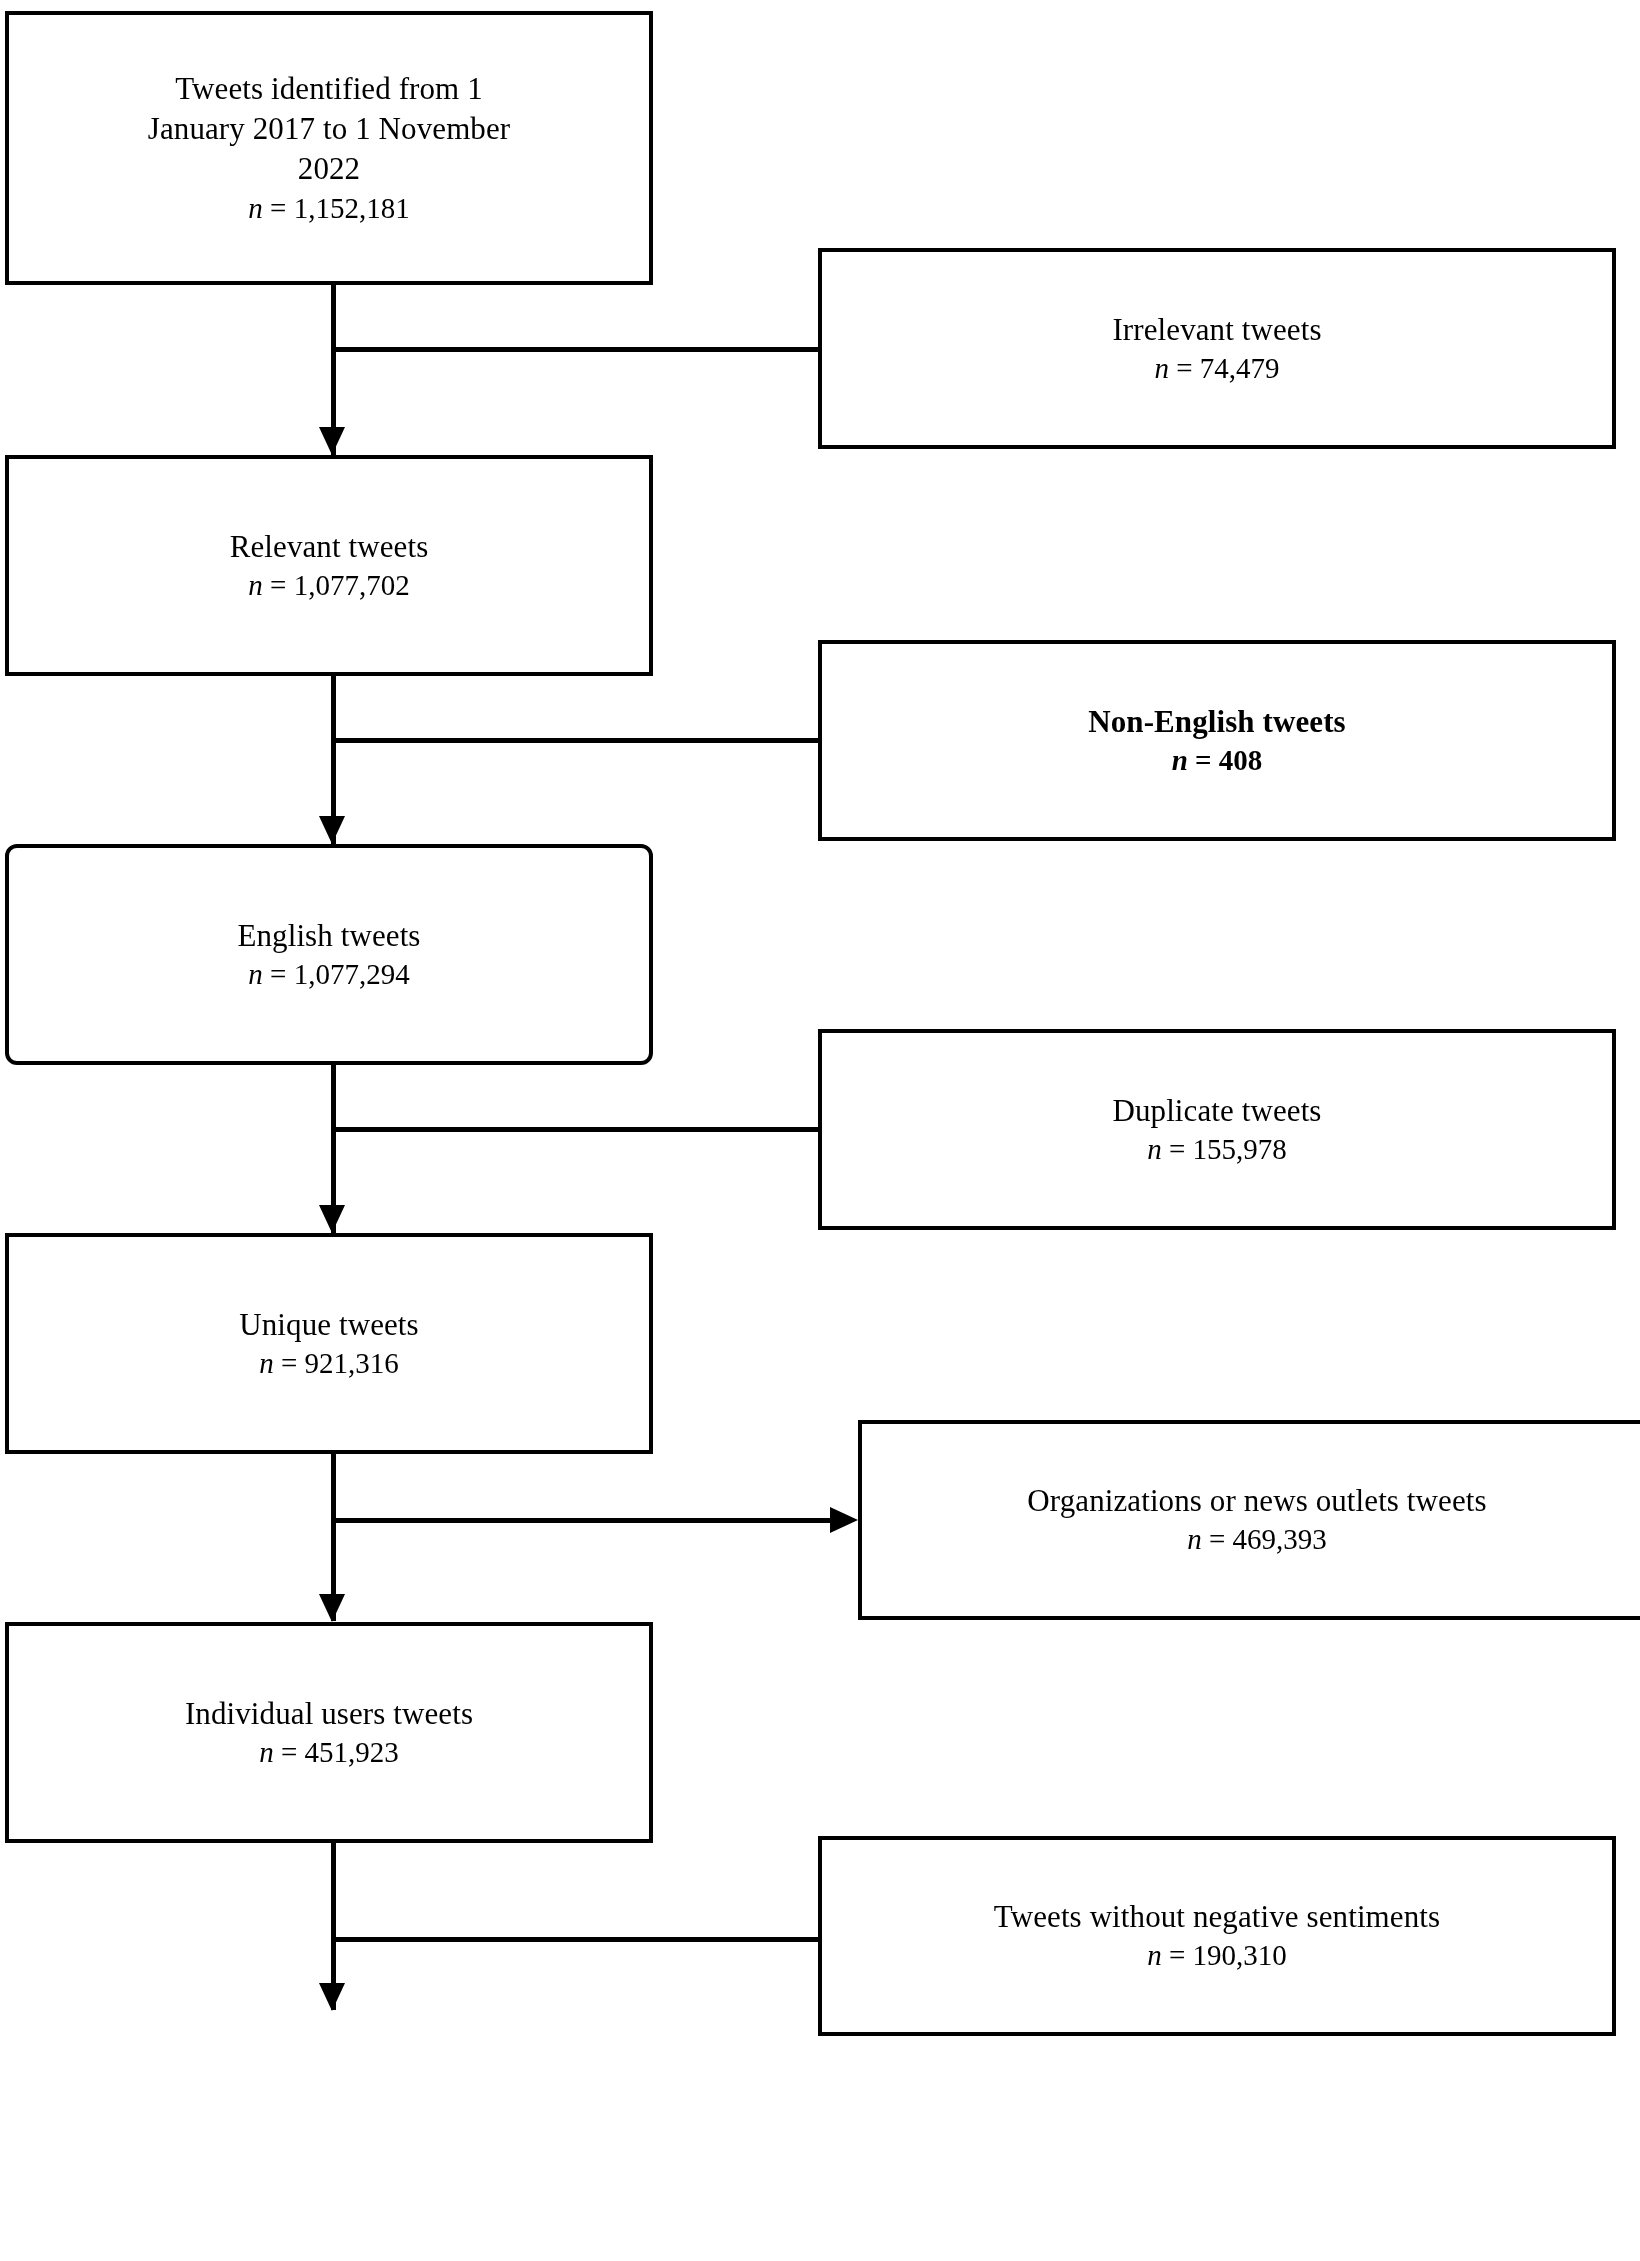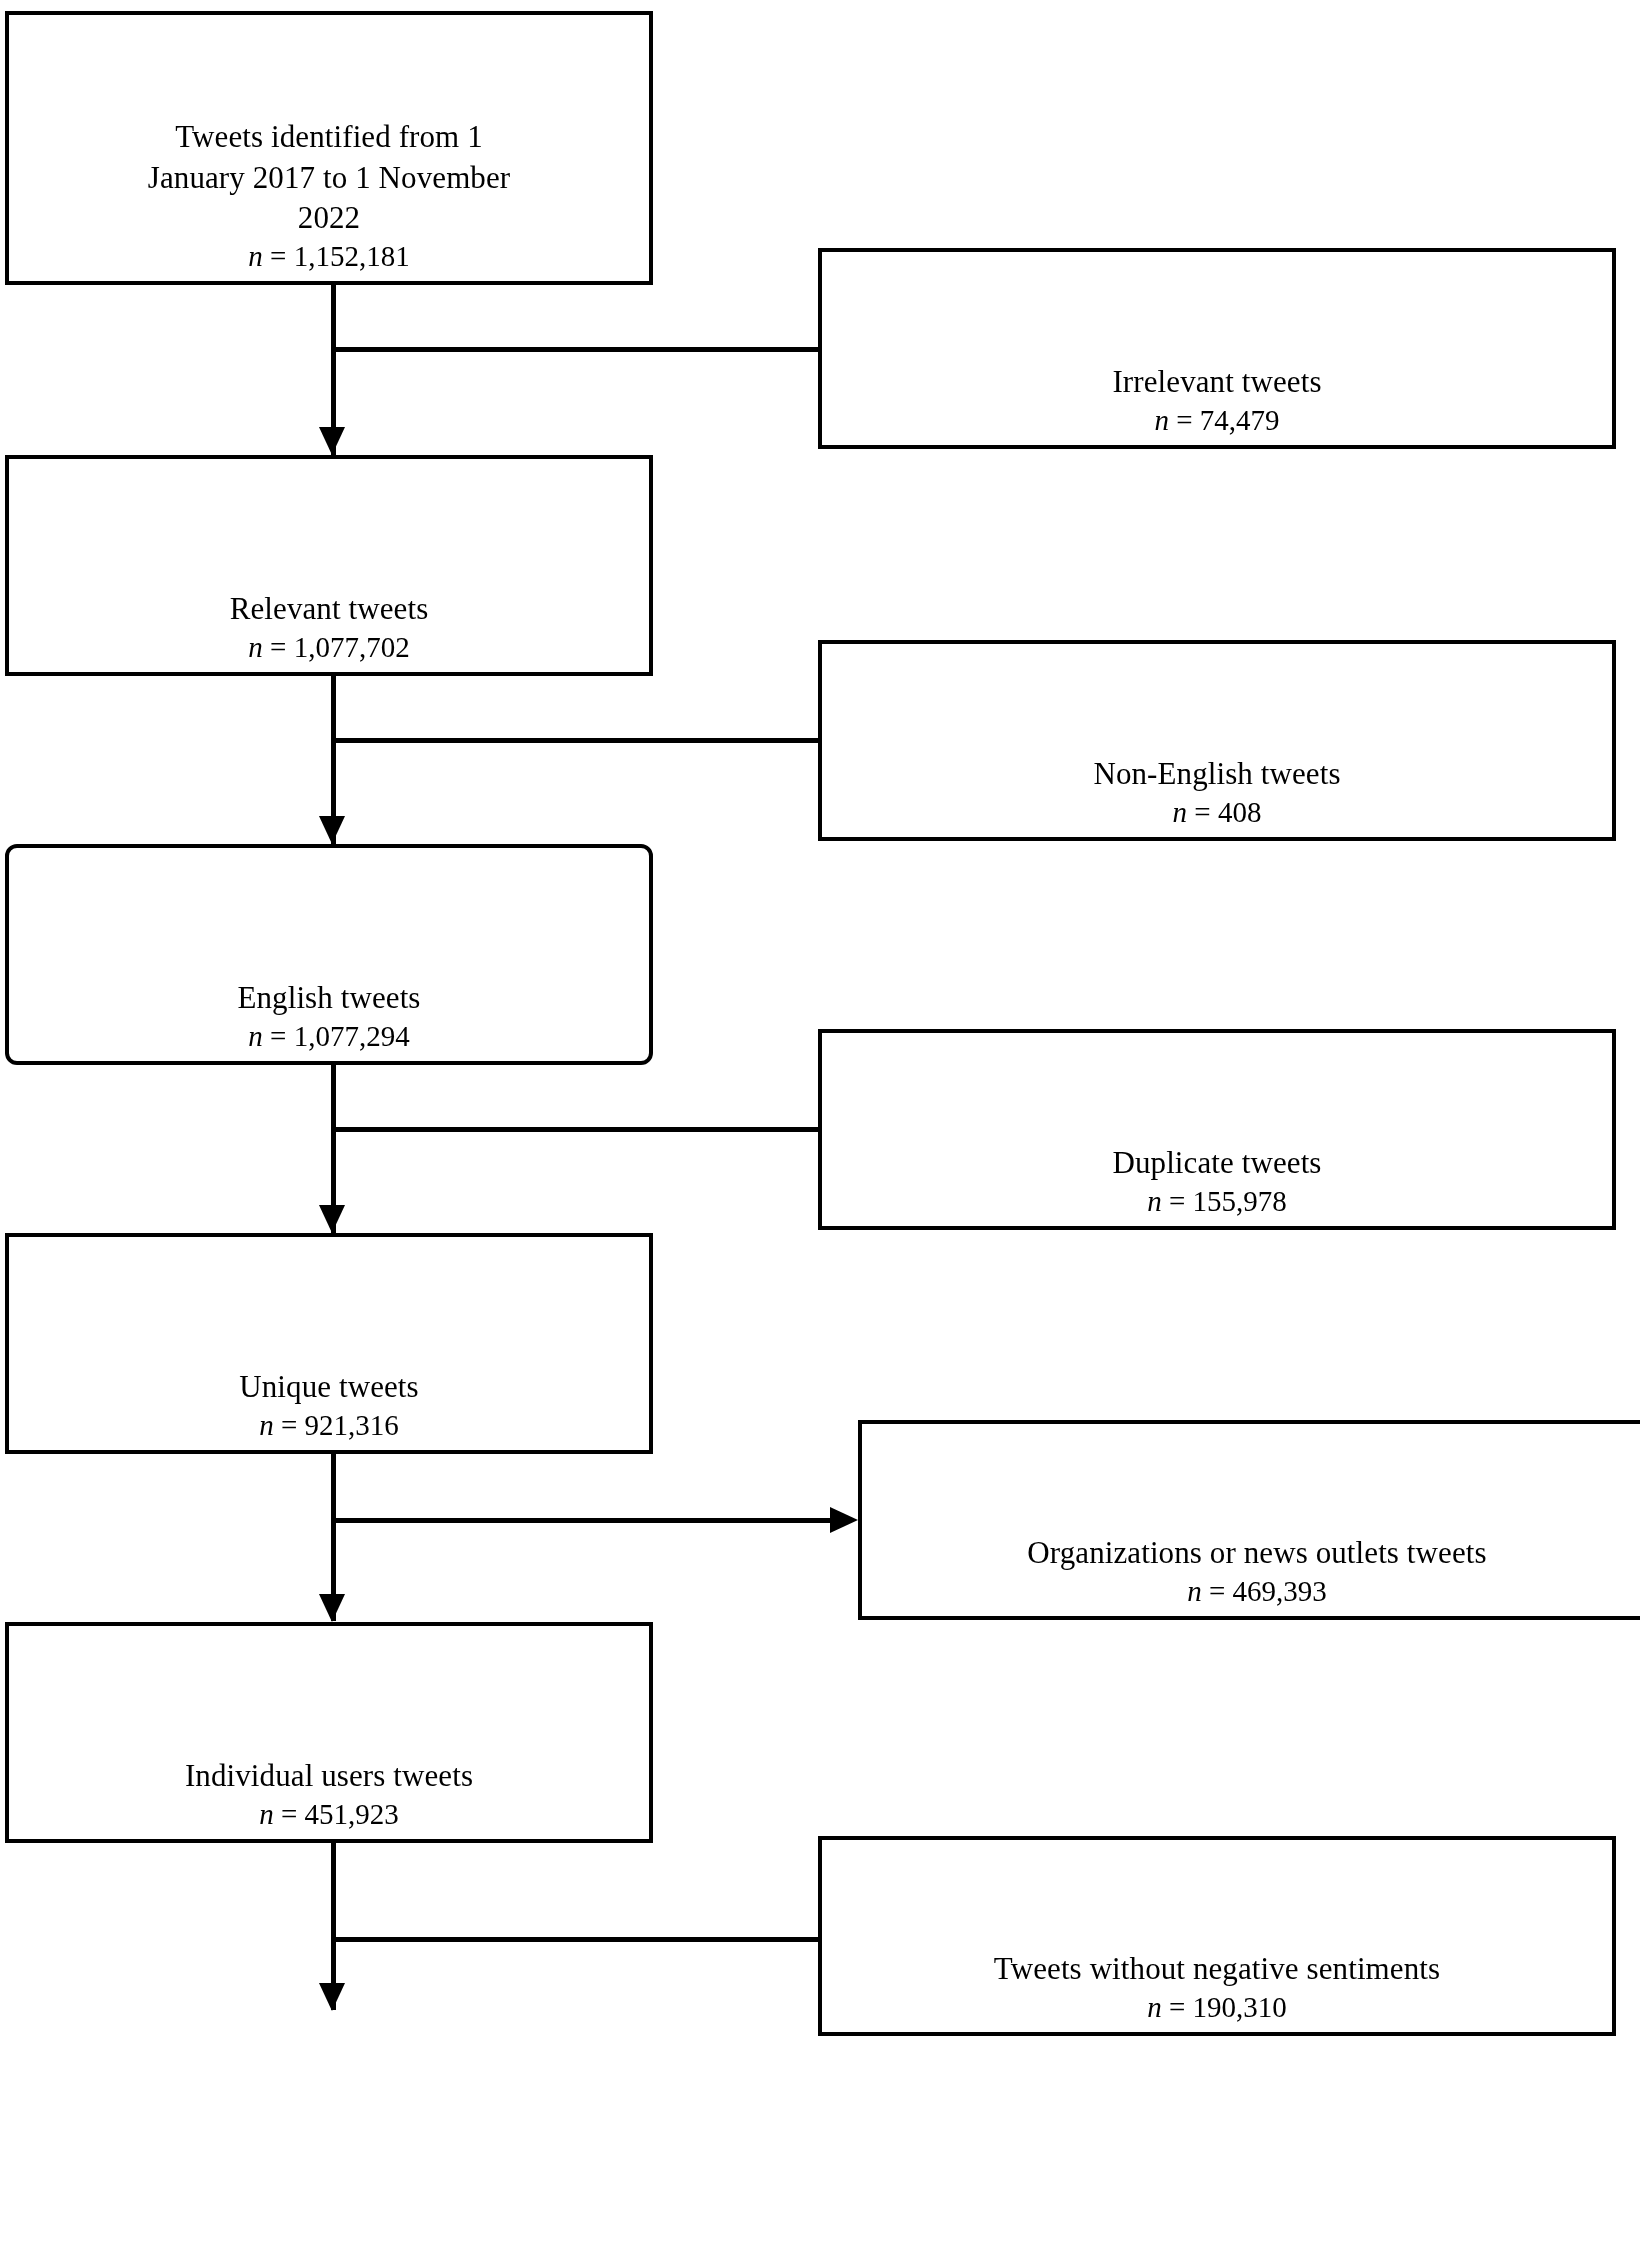--- a/index.html
+++ b/index.html
@@ -19,21 +19,21 @@
   }
   
   .node {
     position: absolute;
     box-sizing: border-box;
     border: 4.5px solid #000000;
     background: #ffffff;
     display: flex;
     flex-direction: column;
     align-items: center;
-    justify-content: flex-end;
+    justify-content: center;
     text-align: center;
     padding: 5px 13px;
   }
   .node .line {
     display: block;
     font-size: 31px;
     line-height: 1.30;
     white-space: nowrap;
     letter-spacing: 0.1px;
   }
@@ -111,21 +111,21 @@
   <div class="node col-main" style="top:455px; height:221px;">
     <span class="line">Relevant tweets</span>
     <span class="count"><span class="nvar">n</span><span> = </span><span>1,077,702</span></span>
   </div>
 
   <div class="v-line" style="top:676px; height:168px;"></div>
   <div class="h-line" style="top:738px; width:500px;"></div>
   <div class="arrow-right" style="left:830px; top:727px;"></div>
   <div class="arrow-down" style="top:816px;"></div>
 
-  <div class="node col-side" style="top:640px; height:201px;">
+  <div class="node col-side" style="top:640px; height:201px;font-weight:bold;">
     <span class="line">Non-English tweets</span>
     <span class="count"><span class="nvar">n</span><span> = </span><span>408</span></span>
   </div>
 
   <div class="node col-main" style="top:844px; height:221px;border-radius:12px;">
     <span class="line">English tweets</span>
     <span class="count"><span class="nvar">n</span><span> = </span><span>1,077,294</span></span>
   </div>
 
   <div class="v-line" style="top:1065px; height:168px;"></div>

